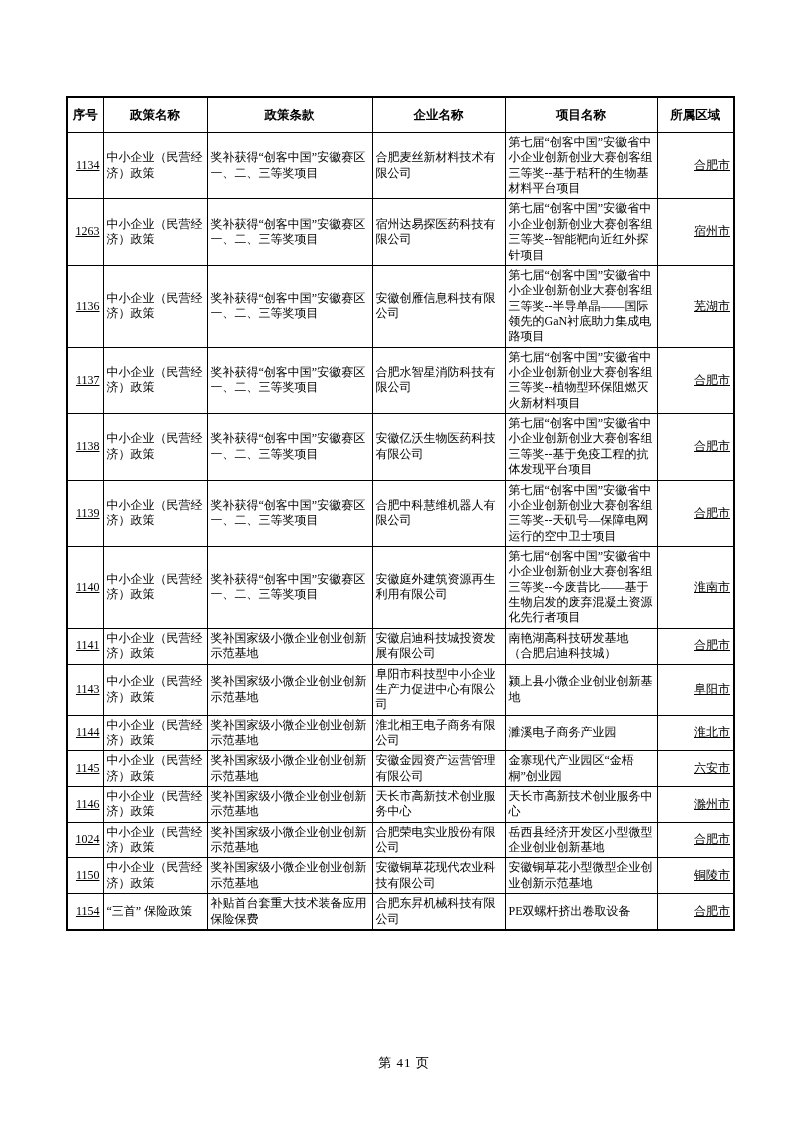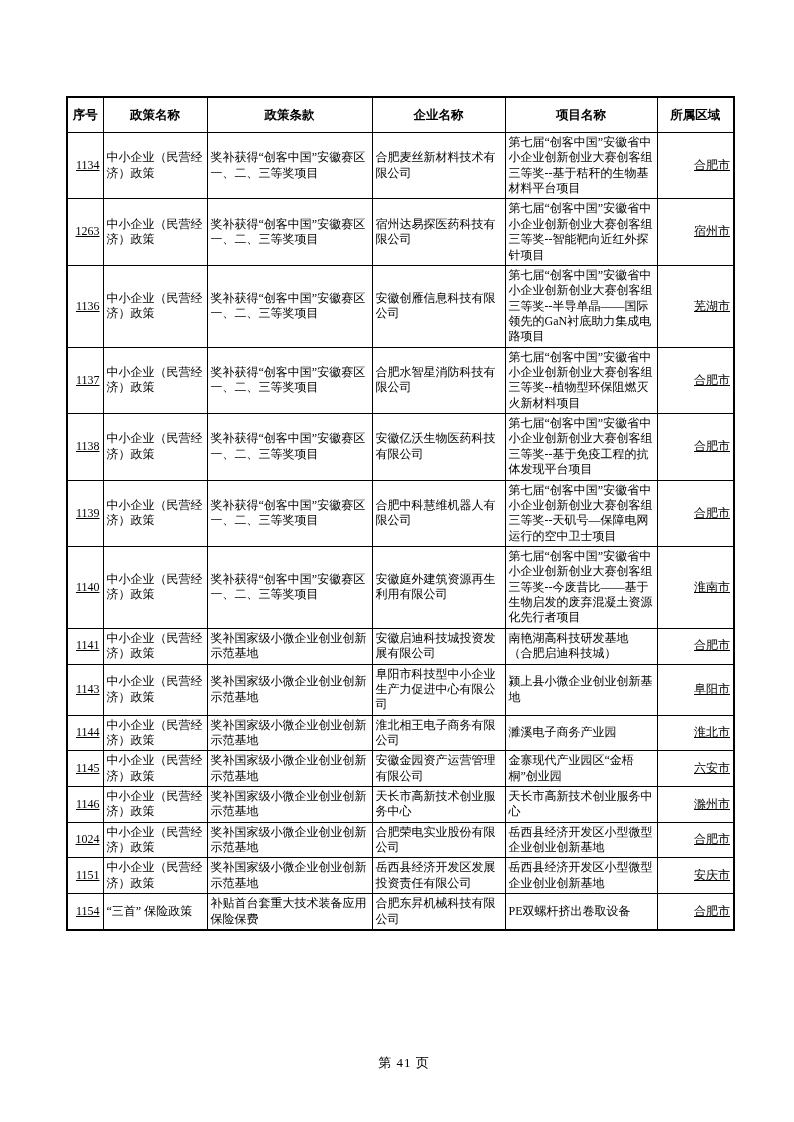--- a/index.html
+++ b/index.html
@@ -180,26 +180,26 @@
         </tr>
         <tr>
           <td class="col-num">1024</td>
           <td class="col-policy">中小企业（民营经济）政策</td>
           <td class="col-clause">奖补国家级小微企业创业创新示范基地</td>
           <td class="col-company">合肥荣电实业股份有限公司</td>
           <td class="col-project">岳西县经济开发区小型微型企业创业创新基地</td>
           <td class="col-region">合肥市</td>
         </tr>
         <tr>
-          <td class="col-num">1151</td>
-          <td class="col-policy">中小企业（民营经济）政策</td>
-          <td class="col-clause">奖补国家级小微企业创业创新示范基地</td>
-          <td class="col-company">岳西县经济开发区发展投资责任有限公司</td>
-          <td class="col-project">岳西县经济开发区小型微型企业创业创新基地</td>
-          <td class="col-region">安庆市</td>
+          <td class="col-num">1150</td>
+          <td class="col-policy">中小企业（民营经济）政策</td>
+          <td class="col-clause">奖补国家级小微企业创业创新示范基地</td>
+          <td class="col-company">安徽铜草花现代农业科技有限公司</td>
+          <td class="col-project">安徽铜草花小型微型企业创业创新示范基地</td>
+          <td class="col-region">铜陵市</td>
         </tr>
         <tr>
           <td class="col-num">1154</td>
           <td class="col-policy">“三首” 保险政策</td>
           <td class="col-clause">补贴首台套重大技术装备应用保险保费</td>
           <td class="col-company">合肥东昇机械科技有限公司</td>
           <td class="col-project">PE双螺杆挤出卷取设备</td>
           <td class="col-region">合肥市</td>
         </tr>
       </tbody>

